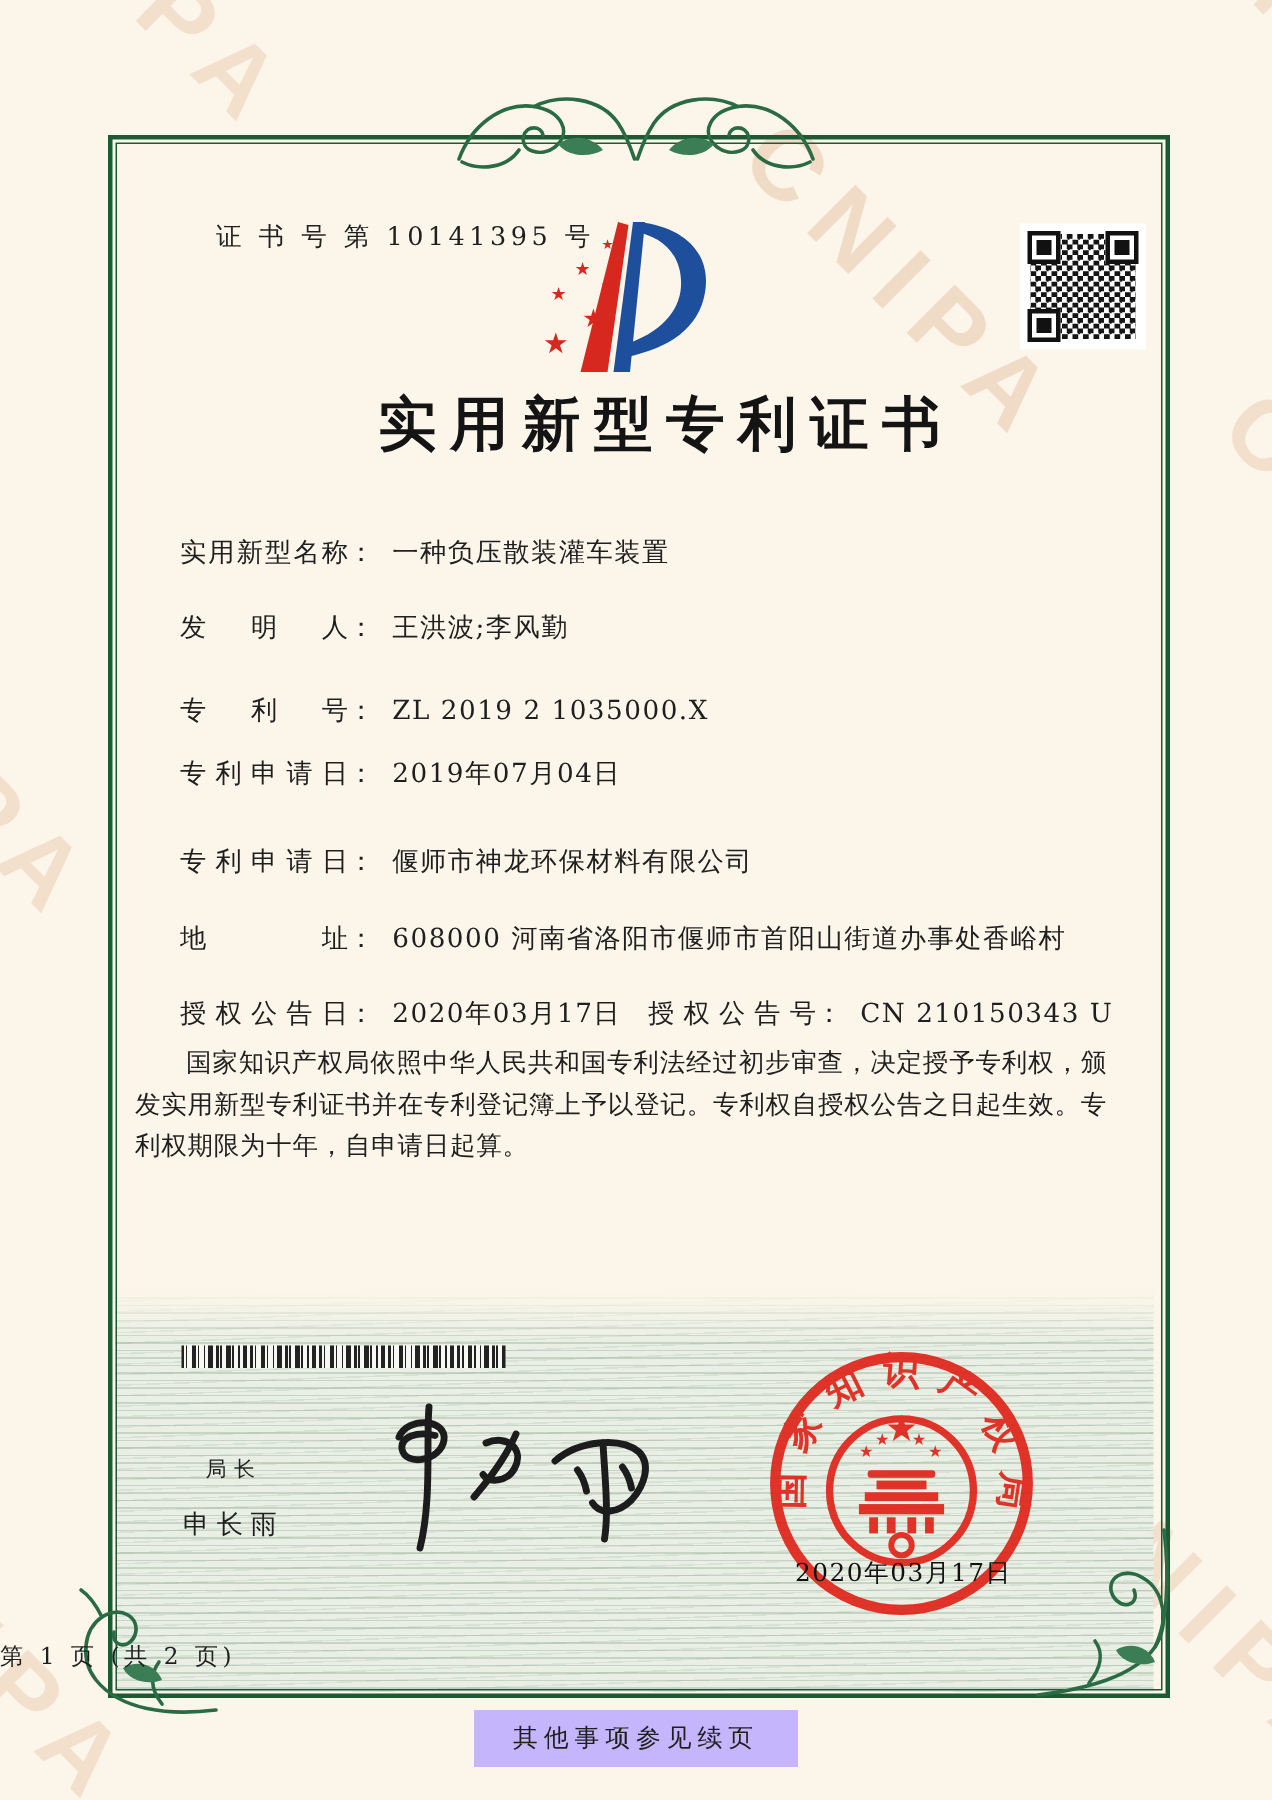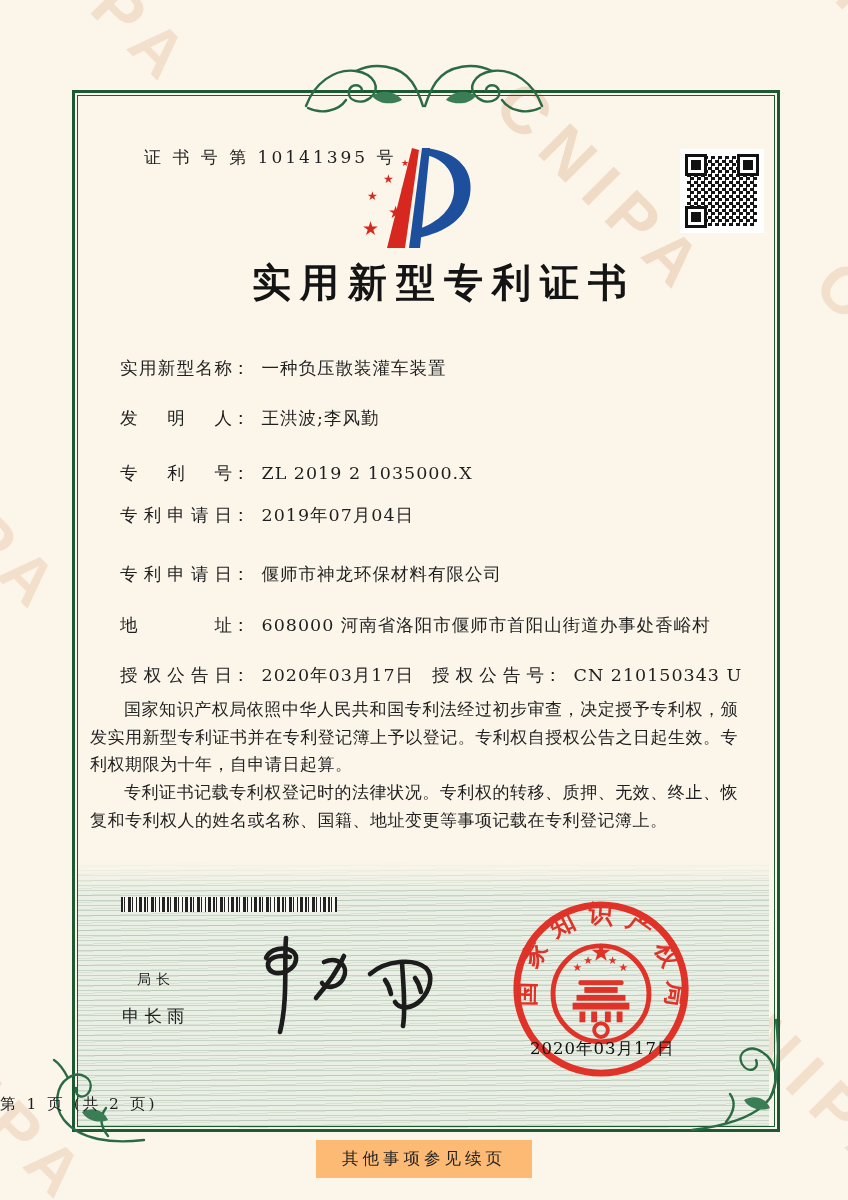--- a/index.html
+++ b/index.html
@@ -111,21 +111,21 @@
     letter-spacing:1px;color:#101010;
   }
 
   
   .page-info{
     position:absolute;left:0;top:1094px;width:848px;z-index:4;
     font-size:15.5px;letter-spacing:3px;
   }
   .footer-note{
     position:absolute;left:50%;top:1140px;transform:translateX(-50%);z-index:4;
-    background:#fdba74;padding:8px 26px;font-size:16.5px;letter-spacing:4px;
+    background:#c4b5fd;padding:8px 26px;font-size:16.5px;letter-spacing:4px;
   }
 </style>
 </head>
 <body>
 
 <div class="wm" style="left:-46px;top:-58px;">CNIPA</div>
 <div class="wm" style="left:722px;top:-46px;">CNIPA</div>
 <div class="wm wm2" style="left:468px;top:150px;">CNIPA</div>
 <div class="wm" style="left:788px;top:330px;">CNIPA</div>
 <div class="wm" style="left:-176px;top:470px;">CNIPA</div>
@@ -209,21 +209,20 @@
 </div>
 <div class="row r6">
   <span class="lbl">授权公告日</span><span class="colon">：</span><span class="val">2020年03月17日</span>
   <span class="pair2">
     <span class="lbl">授权公告号</span><span class="colon">：</span><span class="val">CN 210150343 U</span>
   </span>
 </div>
 
 <div class="paras">
   <p>国家知识产权局依照中华人民共和国专利法经过初步审查，决定授予专利权，颁发实用新型专利证书并在专利登记簿上予以登记。专利权自授权公告之日起生效。专利权期限为十年，自申请日起算。</p>
-  <p>专利证书记载专利权登记时的法律状况。专利权的转移、质押、无效、终止、恢复和专利权人的姓名或名称、国籍、地址变更等事项记载在专利登记簿上。</p>
 </div>
 
 <div class="barcode"></div>
 
 <div class="director-title">局长</div>
 <div class="director-name">申长雨</div>
 <svg class="signature" width="195" height="112" viewBox="0 0 195 112">
   <path d="M34,10 C32,34 36,72 28,104"></path>
   <path d="M14,30 C20,16 46,18 44,32 C42,46 18,50 16,38 C15,30 26,26 38,29"></path>
   <path d="M92,28 C86,42 76,56 64,70"></path>

